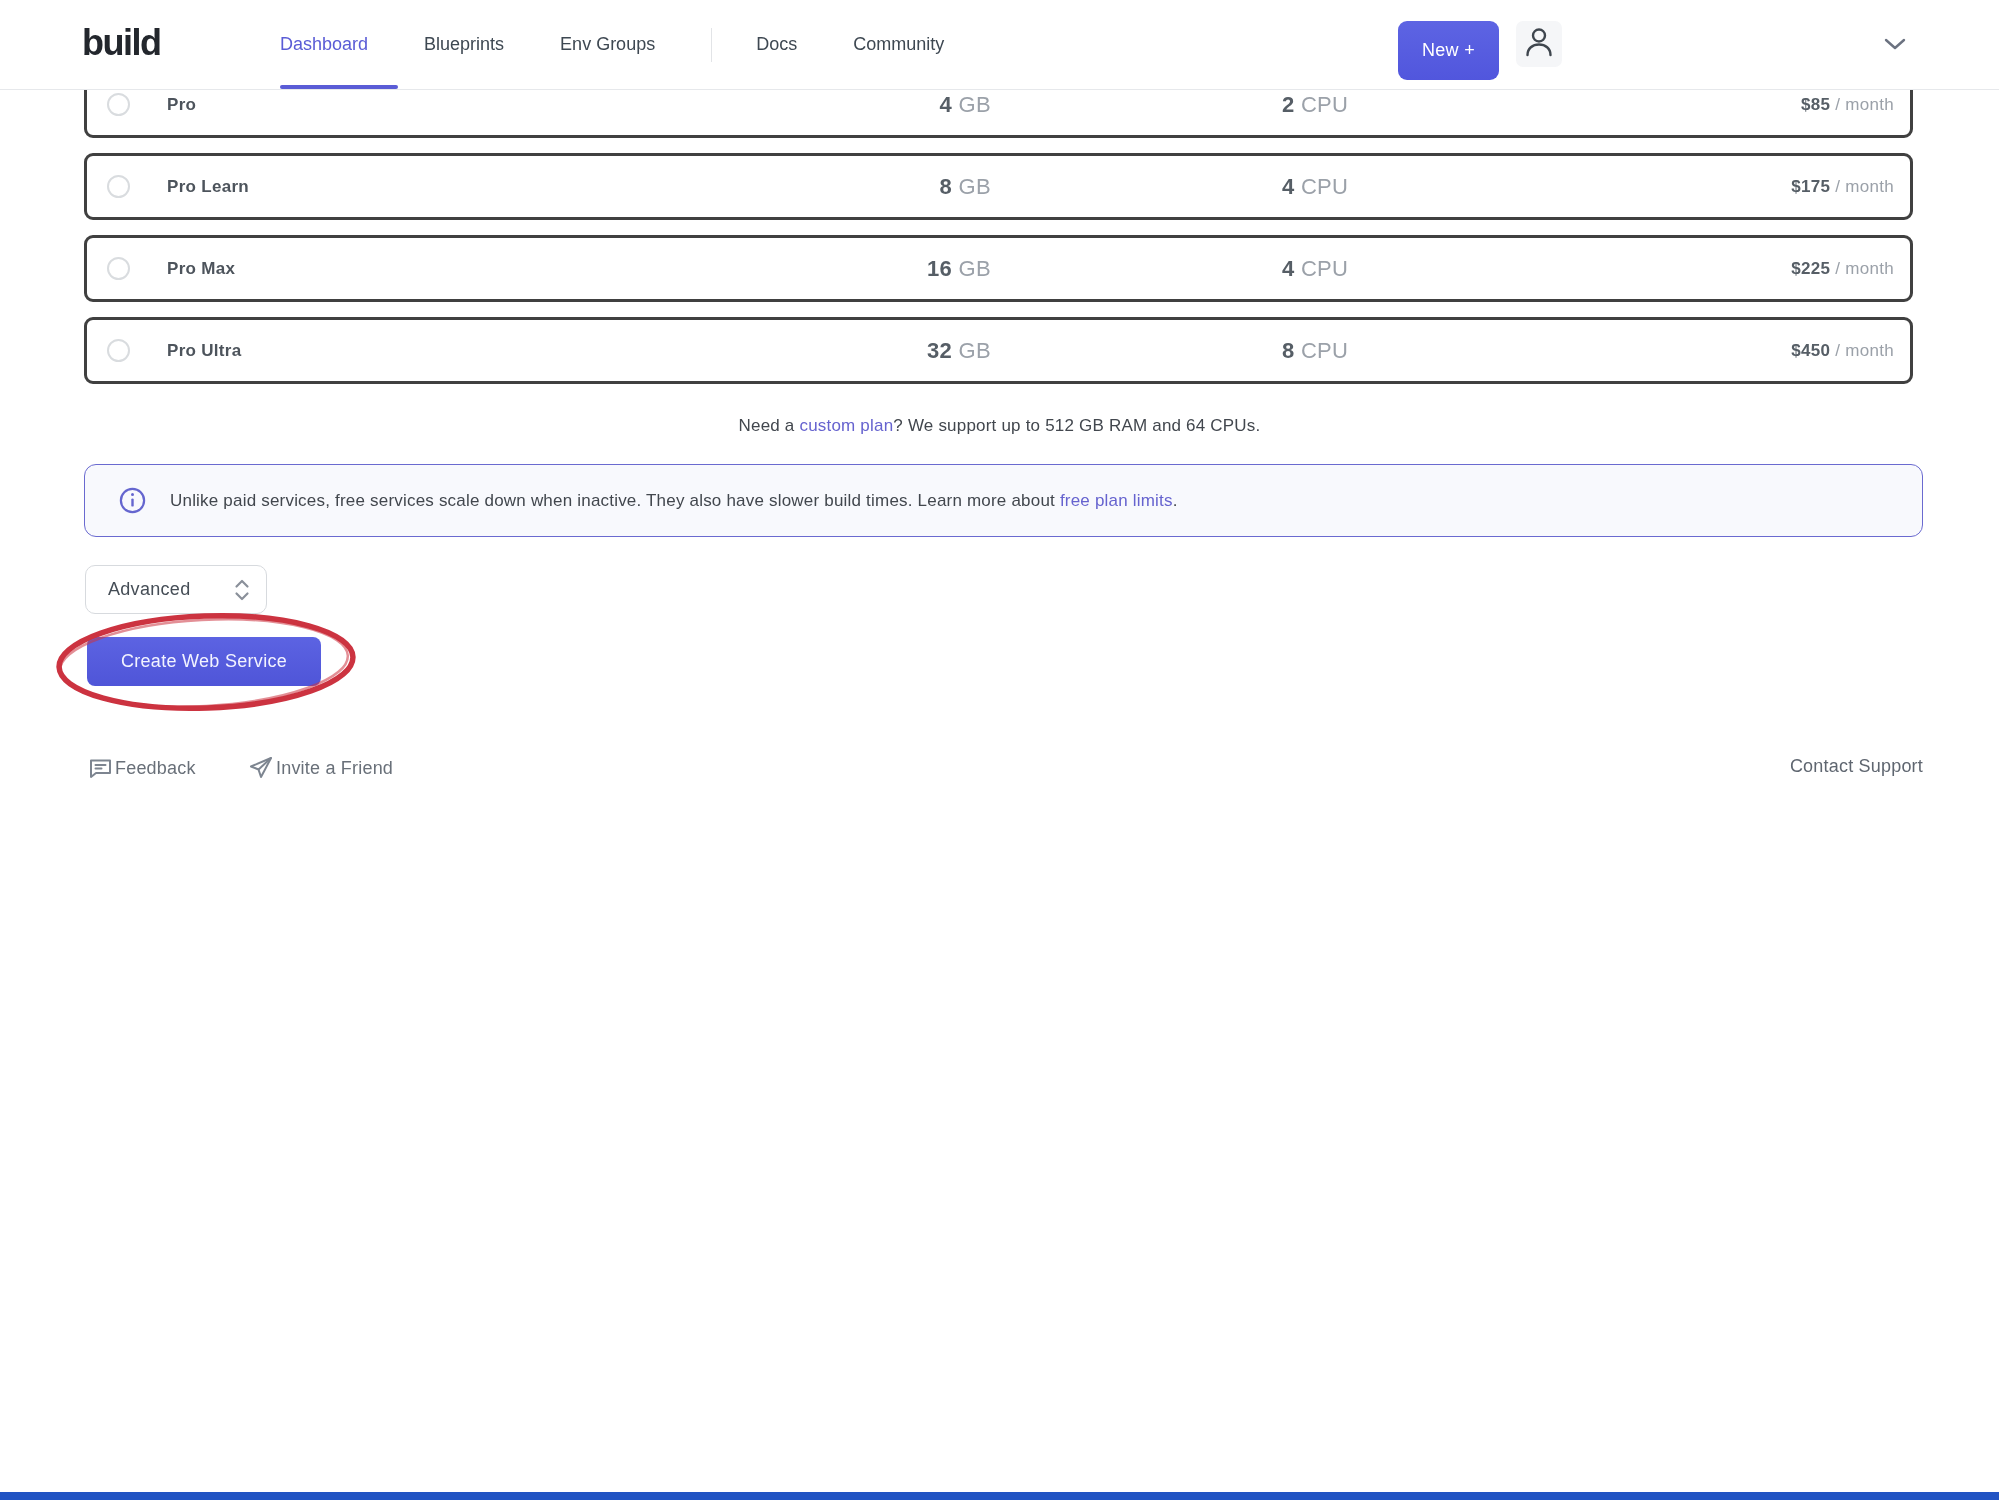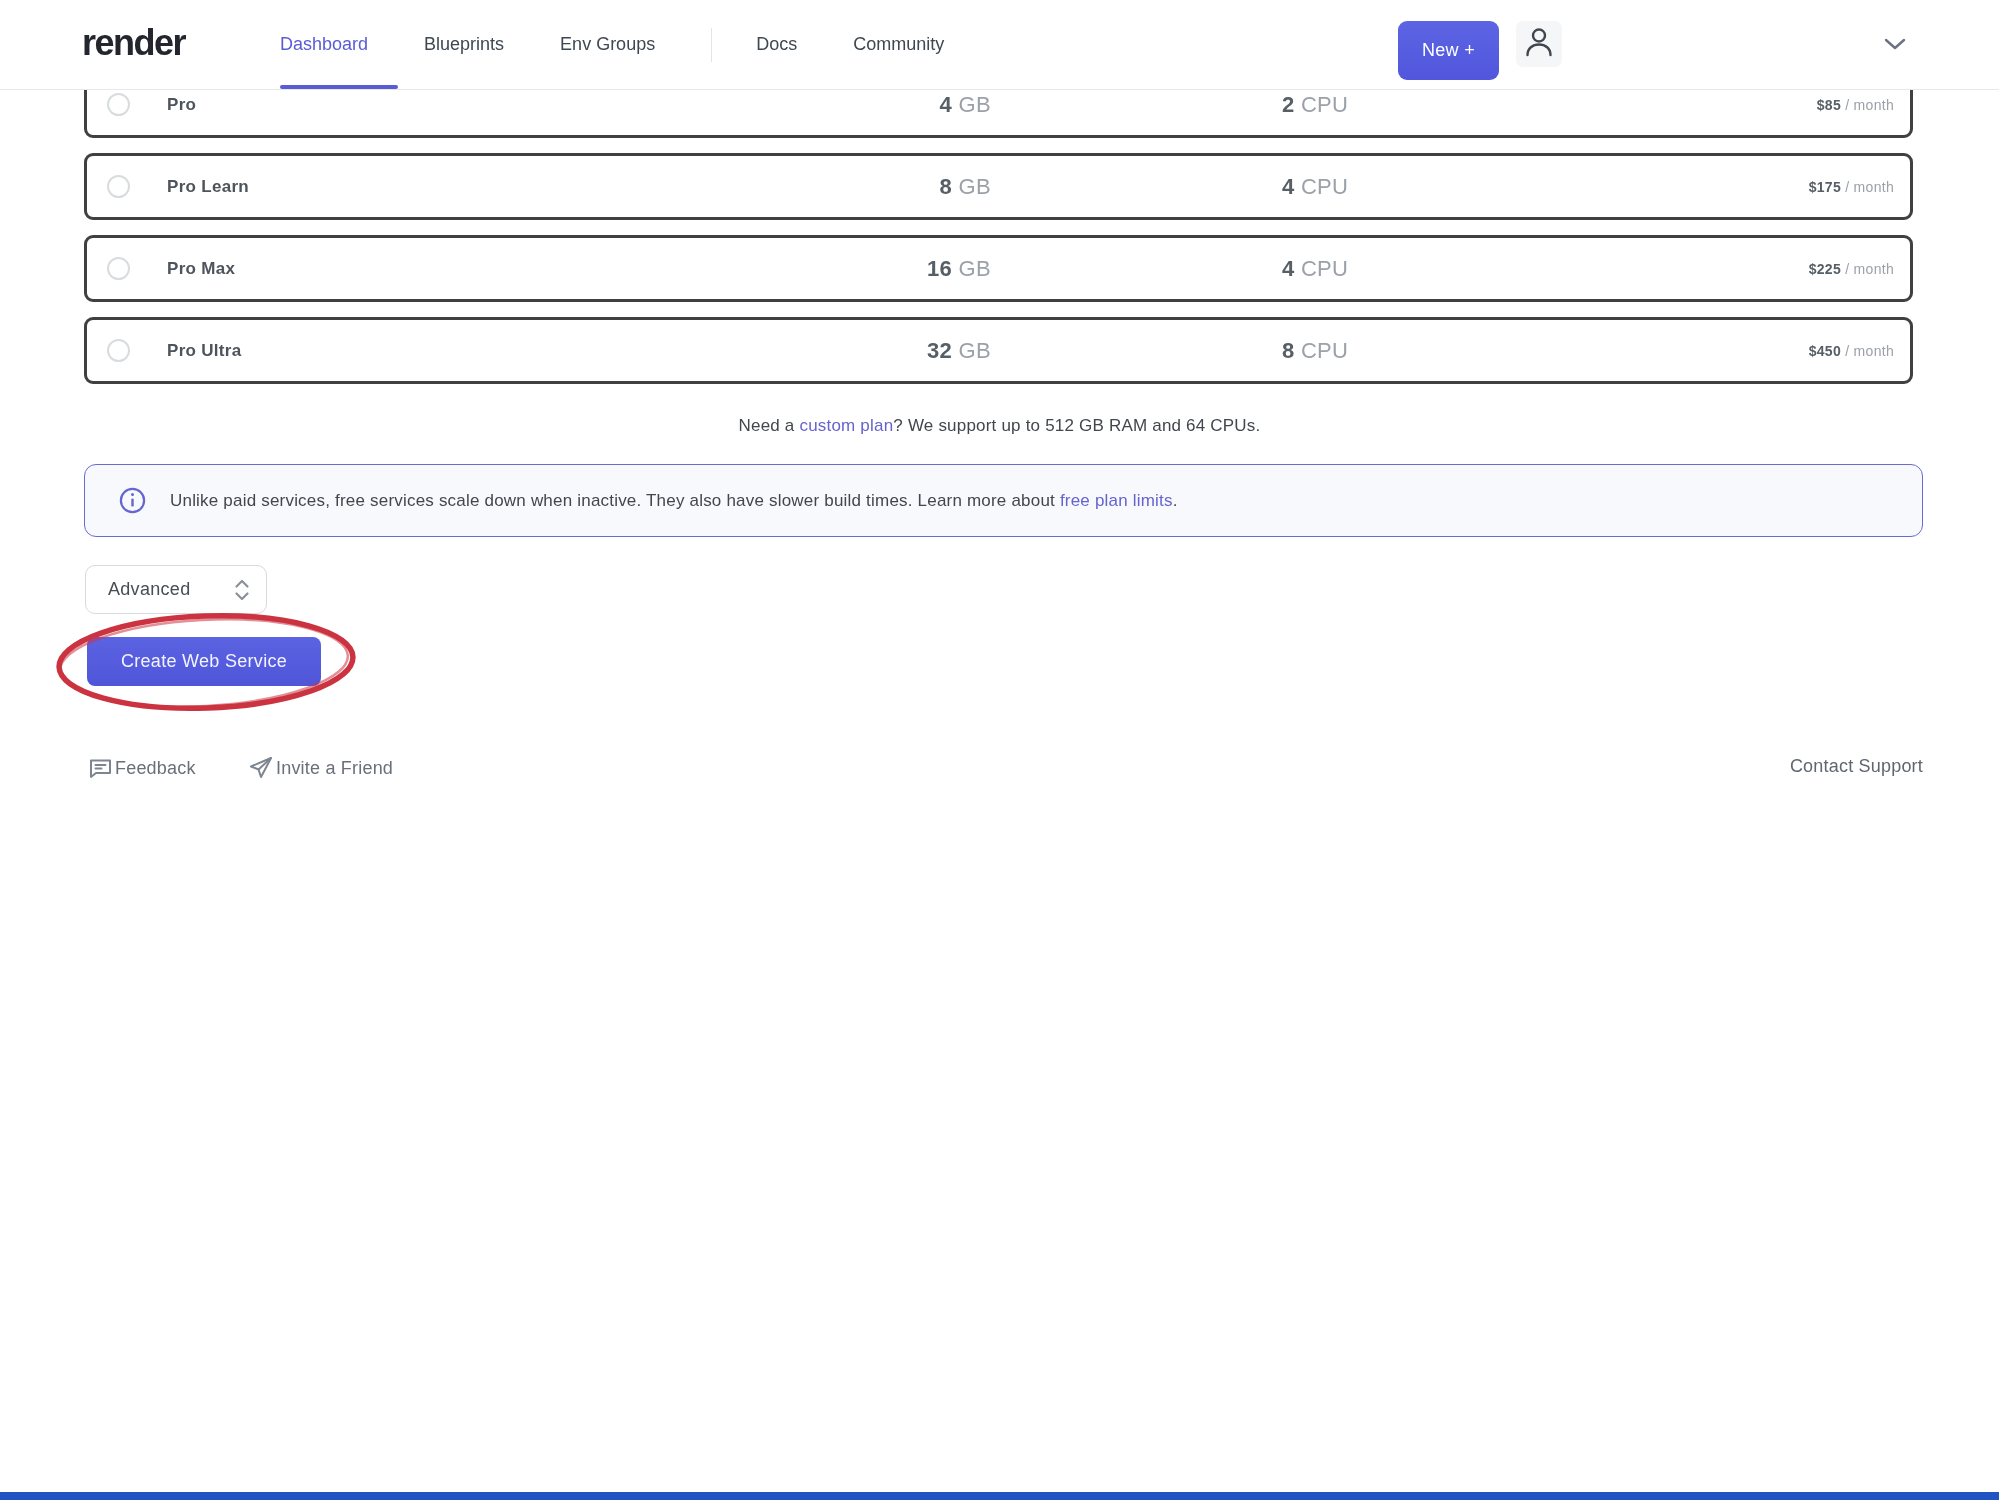--- a/index.html
+++ b/index.html
@@ -34,21 +34,21 @@
   .plan-row { height:67px; margin-bottom:15px; background:#ffffff;
               border:3px solid #404040; border-radius:9px;
               display:grid; grid-template-columns:44px 30% 17% 20% auto;
               align-items:center; padding:0 16px 0 20px; cursor:pointer; }
   .radio { width:23px; height:23px; border:2px solid #d9dcdf; border-radius:50%;
            background:#fff; cursor:pointer; }
   .plan-name { font-size:17px; font-weight:700; color:#4d545c; letter-spacing:.3px;
                padding-left:16px; }
   .cell-r { text-align:right; font-size:22px; color:#9ba1a9; letter-spacing:.3px; }
   .cell-r b, .price b { font-weight:700; color:#565e66; }
-  .price { text-align:right; font-size:14px; color:#9ba1a9; letter-spacing:.3px; }
+  .price { text-align:right; font-size:17px; color:#9ba1a9; letter-spacing:.3px; }
 
   
   .custom-note { position:absolute; left:0; top:416px; width:1999px; text-align:center;
                  font-size:17px; font-weight:500; color:#42474e; letter-spacing:.2px; }
   .link { color:#6663cf; cursor:pointer; }
 
   
   .banner { position:absolute; left:84px; top:464px; width:1839px; height:73px;
             background:#f8f9fd; border:1.5px solid #6a6ad0; border-radius:12px;
             display:flex; align-items:center; padding:0 24px 0 34px; }
@@ -75,21 +75,21 @@
   .f-invite   { left:248px; top:8px; }
   .f-contact  { right:76px; top:8px; color:#5f6670; }
 
   .bottom-bar { position:absolute; left:0; bottom:0; width:1999px; height:8px;
                 background:#2153c3; }
 </style>
 </head>
 <body>
 
 <header class="nav">
-  <div class="logo">render</div>
+  <div class="logo">build</div>
 
   <nav class="nav-links">
     <span class="nav-link active">Dashboard</span>
     <span class="nav-link">Blueprints</span>
     <span class="nav-link">Env Groups</span>
     <span class="nav-divider"></span>
     <span class="nav-link">Docs</span>
     <span class="nav-link">Community</span>
   </nav>
   <div class="dash-underline"></div>

